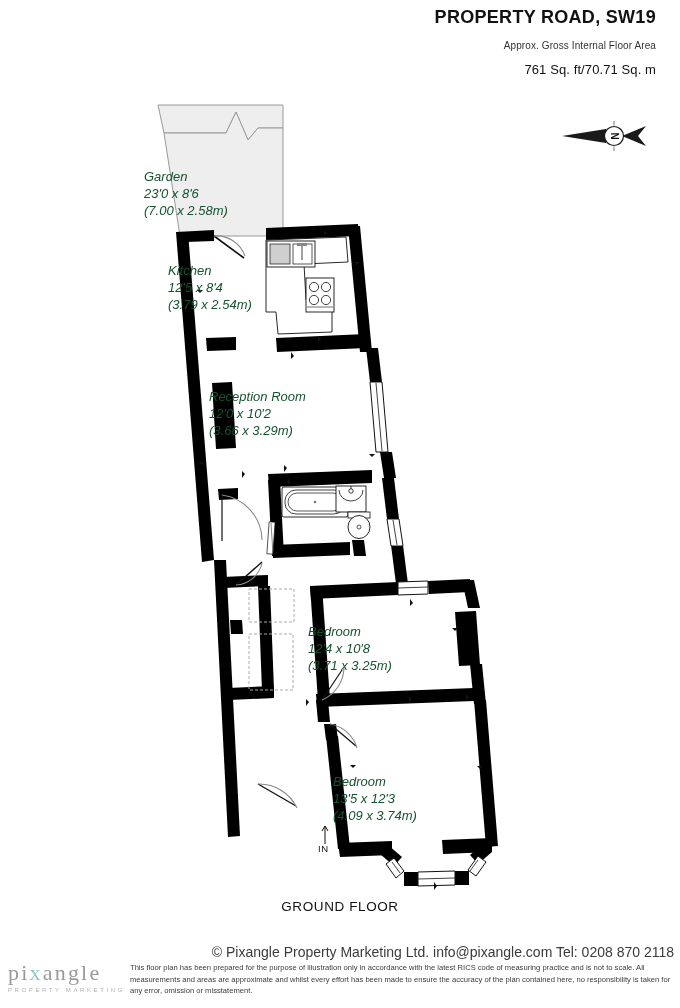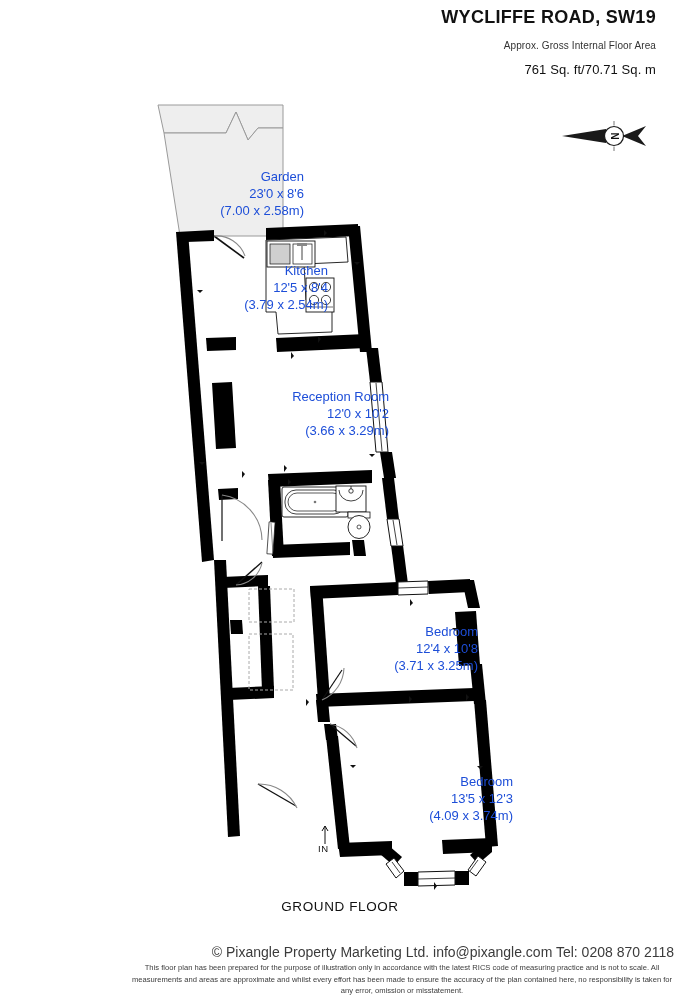--- a/index.html
+++ b/index.html
@@ -17,49 +17,49 @@
   .approx{font-size:10px;color:#333;margin-top:11px;letter-spacing:.1px;}
   .area{font-size:13px;font-weight:normal;color:#111;margin-top:11px;letter-spacing:.1px;}
 
   
   .compass{position:absolute;left:560px;top:112px;width:100px;height:48px;}
 
   
   .plan{position:absolute;left:0;top:0;width:680px;height:930px;}
 
   
-  .rlabel{position:absolute;text-align:right;color:#1d4ed8;line-height:1.30;
-          font-size:12.5px;white-space:nowrap;}
+  .rlabel{position:absolute;text-align:left;color:#14532d;line-height:1.30;
+          font-size:12.5px;white-space:nowrap;font-style:italic;}
   .rlabel .nm{font-size:13px;}
   .rlabel .d1{font-size:13px;}
   .rlabel .d2{font-size:13px;}
 
   .gf{position:absolute;left:0;right:0;top:899px;text-align:center;
       font-size:13.5px;letter-spacing:.6px;color:#111;}
 
   .inlbl{position:absolute;left:318px;top:843px;font-size:9.5px;letter-spacing:.5px;color:#111;}
 
   
   .credit{position:absolute;right:6px;top:944px;font-size:14px;color:#3b3b3b;text-align:right;}
   .disclaimer{position:absolute;left:130px;right:6px;top:962px;font-size:7.6px;
-              color:#3b3b3b;text-align:center;line-height:1.52;}
+              color:#3b3b3b;text-align:left;line-height:1.52;}
 
   .logo{position:absolute;left:8px;top:962px;width:120px;}
   .logo-main{font-family:"Liberation Serif","DejaVu Serif",serif;font-size:22px;
              letter-spacing:2.2px;color:#9a9a9a;line-height:1;}
   .logo-main .x{color:#8fc7c9;}
   .logo-sub{font-size:6px;letter-spacing:2.6px;color:#b3b3b3;margin-top:3px;}
 </style>
 </head>
 <body>
 
 <div class="page">
 
   <div class="header">
-    <div class="addr">WYCLIFFE ROAD, SW19</div>
+    <div class="addr">PROPERTY ROAD, SW19</div>
     <div class="approx">Approx. Gross Internal Floor Area</div>
     <div class="area">761 Sq. ft/70.71 Sq. m</div>
   </div>
 
   <div class="compass">
     <svg width="100" height="48" viewBox="0 0 100 48">
 
       <path d="M2 24 L46 17 L46 31 Z" fill="#1a1a1a"></path>
       <path d="M2 24 L46 20 L46 24 Z" fill="#ffffff" opacity="0"></path>
 
@@ -304,14 +304,18 @@
     <div class="d1">13'5 x 12'3</div>
     <div class="d2">(4.09 x 3.74m)</div>
   </div>
 
   <div class="inlbl">IN</div>
   <div class="gf">GROUND FLOOR</div>
 
   <div class="credit">© Pixangle Property Marketing Ltd. info@pixangle.com Tel: 0208 870 2118</div>
   <div class="disclaimer">This floor plan has been prepared for the purpose of illustration only in accordance with the latest RICS code of measuring practice and is not to scale. All measurements and areas are approximate and whilst every effort has been made to ensure the accuracy of the plan contained here, no responsibility is taken for any error, omission or misstatement.</div>
 
+  <div class="logo">
+    <div class="logo-main"><span>pi</span><span class="x">x</span><span>angle</span></div>
+    <div class="logo-sub">PROPERTY MARKETING</div>
+  </div>
 
 </div>
 
 </body></html>

